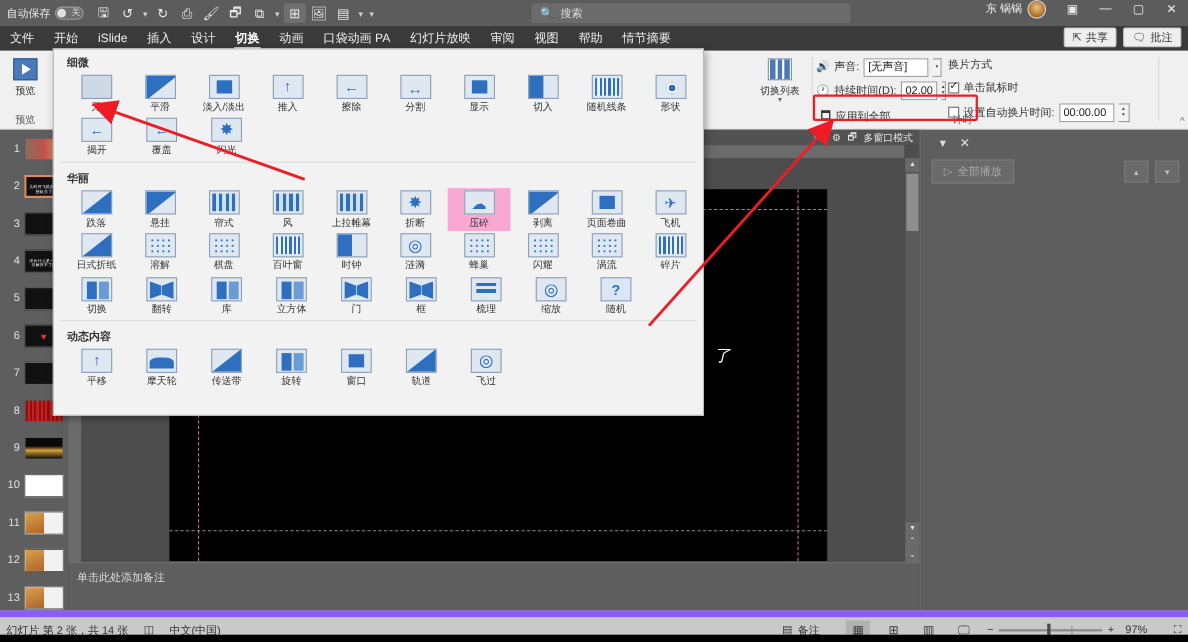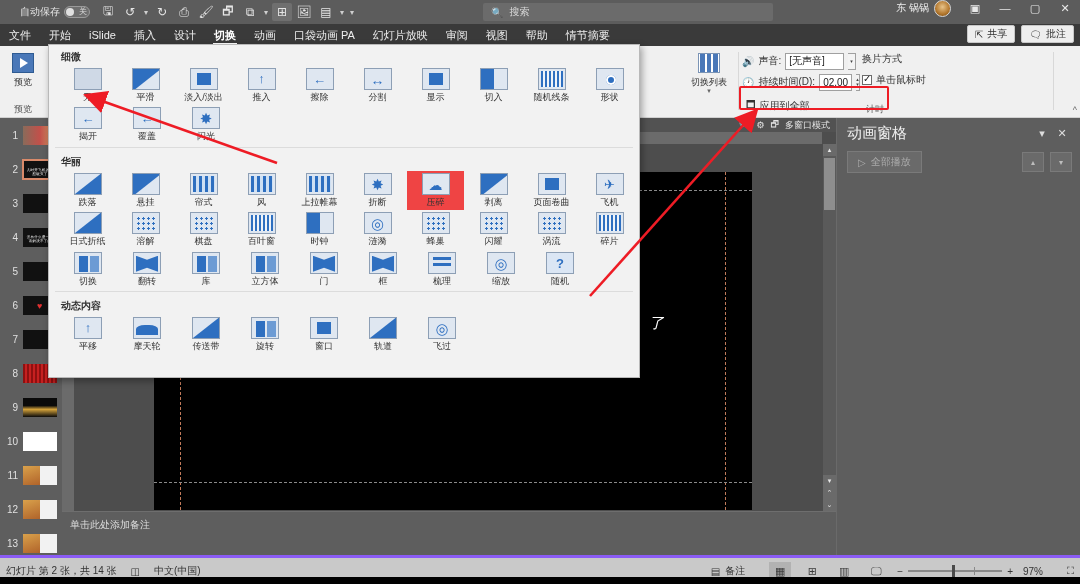--- a/index.html
+++ b/index.html
@@ -10,21 +10,21 @@
     background: #3a3a3a;
   }
   #app { position: relative; width: 1080px; height: 584px; }
 
   
   .titlebar {
     position: absolute; left: 0; top: 0; width: 1080px; height: 24px;
     background: #5c5c5c; display: flex; align-items: center;
     color: #e8e8e8; font-size: 10px;
   }
-  .autosave { display: flex; align-items: center; gap: 4px; margin-left: 20px; }
+  .autosave { display: flex; align-items: center; gap: 4px; margin-left: 6px; }
   .autosave .lbl { font-size: 10px; color: #e4e4e4; }
   .toggle-pill {
     width: 26px; height: 12px; border-radius: 6px; background: #6e6e6e;
     border: 1px solid #9a9a9a; position: relative;
   }
   .toggle-pill::before {
     content:""; position:absolute; left:1px; top:1px;
     width:8px; height:8px; border-radius:50%; background:#e0e0e0;
   }
   .toggle-pill .offtxt{ position:absolute; right:2px; top:-1px; font-size:8px; color:#dcdcdc;}
@@ -125,21 +125,21 @@
     background: #f2f2f2; border: 1px solid #b9b9b9;
     box-shadow: 2px 3px 7px rgba(0,0,0,0.35); z-index: 40;
   }
   .gal-sec-title { font-size: 10px; font-weight: bold; color: #333; padding: 5px 0 2px 12px; }
   .gal-divider { height:1px; background:#dcdcdc; margin: 2px 6px; }
   .gal-row { display: flex; padding-left: 10px; }
   .gal-item {
     width: 58px; display: flex; flex-direction: column; align-items: center;
     padding: 2px 0 3px 0; font-size: 9px; color: #333; margin-right: 1px;
   }
-  .gal-item.sel { background: #ef4444; }
+  .gal-item.sel { background: #f9a8d4; }
   .gal-item .gi { width: 28px; height: 22px; border: 1px solid #8d9fb5; background:#dfe7f1; position: relative; overflow:hidden;}
   .gal-item .gl { margin-top: 3px; text-align: center; line-height: 1.05; }
 
   
   .gi.none { background:#cfd9e6; }
   .gi.halfblue::after{content:"";position:absolute;left:0;top:0;width:50%;height:100%;background:#2e6fc0;}
   .gi.diag::after{content:"";position:absolute;left:0;top:0;width:0;height:0;
      border-left:28px solid #2e6fc0;border-bottom:22px solid transparent;}
   .gi.tri::after{content:"";position:absolute;left:0;bottom:0;width:0;height:0;
      border-right:28px solid #2e6fc0;border-top:22px solid transparent;}
@@ -257,21 +257,21 @@
     padding:3px 10px; display:flex; align-items:center; gap:5px;
   }
   .spacer{flex:1;}
   .miniBtn { width:22px;height:20px;background:#6a6a6a;border:1px solid #7a7a7a;color:#bdbdbd;
     font-size:8px; display:flex;align-items:center;justify-content:center;}
 
   
   .statusbar {
     position:absolute; left:0; bottom:0; width:1080px; height:29px;
     background: #c9c9c9; display:flex; align-items:center; font-size:10px; color:#333;
-    padding: 0 6px; border-top:3px solid #8b5cf6;
+    padding: 0 6px; border-top:6px solid #8b5cf6;
   }
   .sb-item { margin-right: 14px; display:flex; align-items:center; gap:5px; white-space:nowrap;}
   .sb-right { margin-left:auto; display:flex; align-items:center; gap:10px;}
   .viewbtn { width:22px;height:18px;display:flex;align-items:center;justify-content:center;font-size:11px;color:#3b3b3b;}
   .viewbtn.sel{background:#b2b2b2;}
   .zoomslider { display:flex; align-items:center; gap:5px; }
   .ztrack { width:94px; height:2px; background:#8a8a8a; position:relative; }
   .zknob { position:absolute; left:44px; top:-5px; width:3px; height:12px; background:#4a4a4a; }
   .zmid { position:absolute; left:66px; top:-3px; width:1px; height:8px; background:#8a8a8a;}
 
@@ -398,20 +398,26 @@
         <span>应用到全部</span>
       </div>
     </div>
 
     <div class="rb-group" style="left:862px; width:200px;">
       <div style="font-size:10px;color:#333;margin-top:6px;">换片方式</div>
       <div class="timing-row" style="margin-top:5px;">
         <span class="chk on"></span>
         <span class="tlabel">单击鼠标时</span>
       </div>
+      <div class="timing-row" style="margin-top:4px;">
+        <span class="chk"></span>
+        <span class="tlabel">设置自动换片时间:</span>
+        <span class="inputbox" style="width:50px">00:00.00</span>
+        <span class="spin">▴<br>▾</span>
+      </div>
       <div class="rb-lbl" style="text-align:left;padding-left:4px">计时</div>
     </div>
     <div class="rb-sep" style="left:1053px;"></div>
     <div style="position:absolute;right:3px;bottom:2px;font-size:9px;color:#666;">^</div>
 
     <div class="redbox" style="left:739px; top:40px; width:150px; height:24px;"></div>
   </div>
 
   <div class="slidepane">
     <div id="thumbs">
@@ -520,21 +526,20 @@
       <div class="ar" style="bottom:0">⌄</div>
     </div>
 
     <div class="notes">
       <span>单击此处添加备注</span>
     </div>
   </div>
 
   <div class="animpane">
     <div class="ap-head">
-      <span class="ap-title">动画窗格</span>
       <span class="ap-icon">▾</span>
       <span class="ap-icon">✕</span>
     </div>
     <div class="ap-row">
       <span class="playall">
         <span>▷</span>
         <span>全部播放</span>
       </span>
       <span class="spacer"></span>
       <span class="miniBtn">▴</span>

